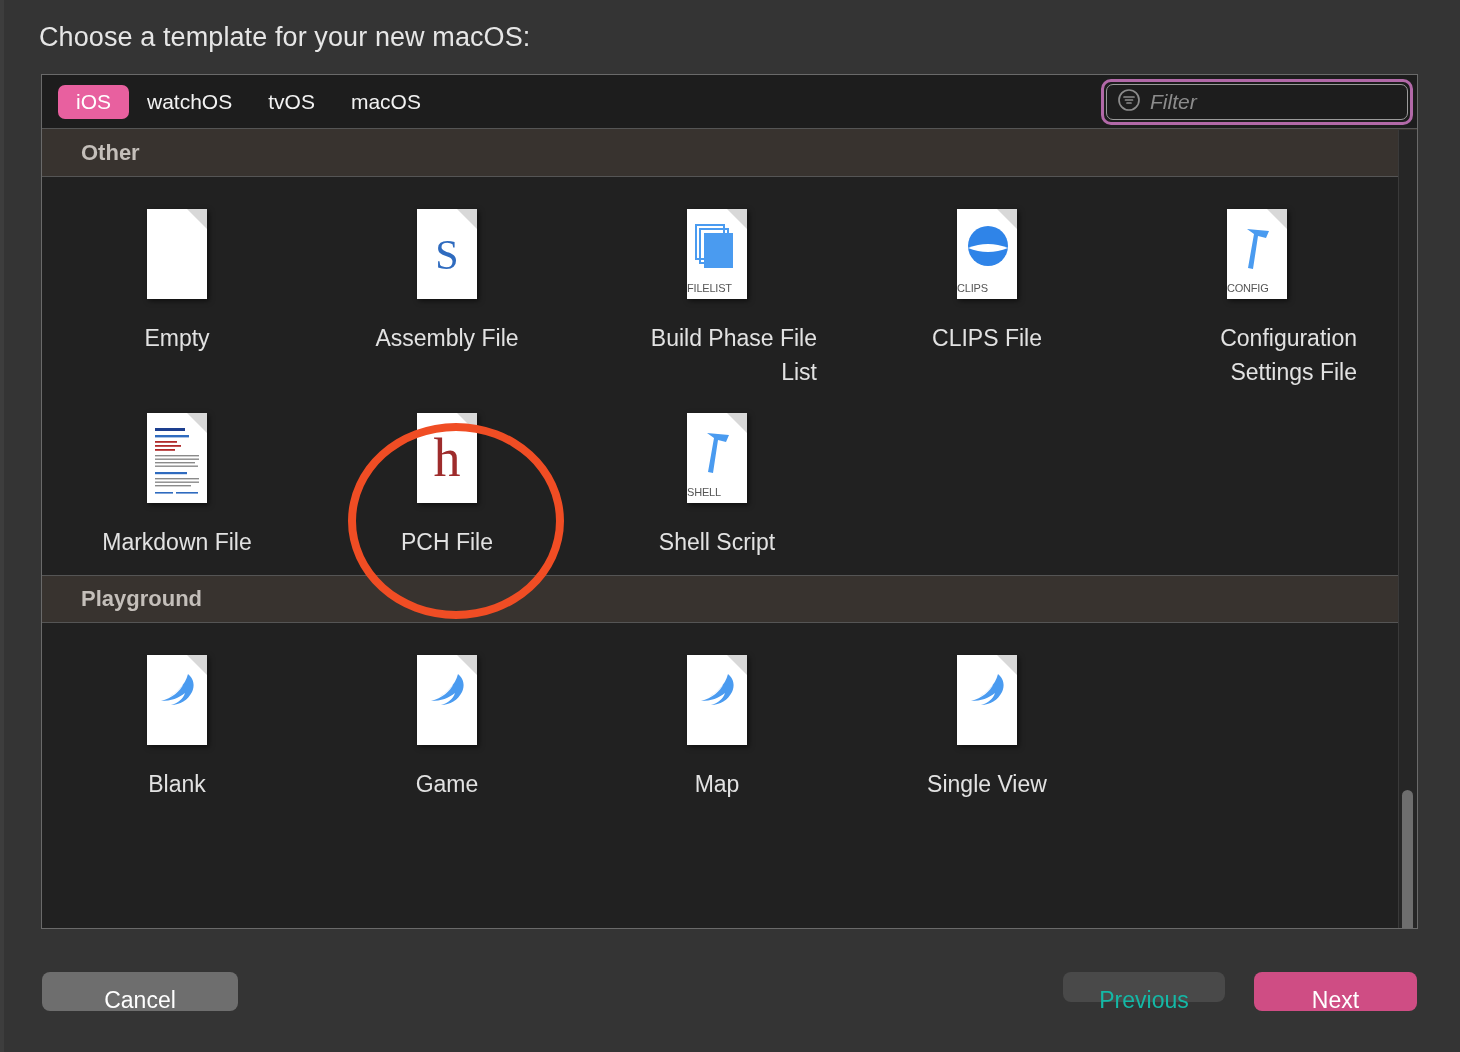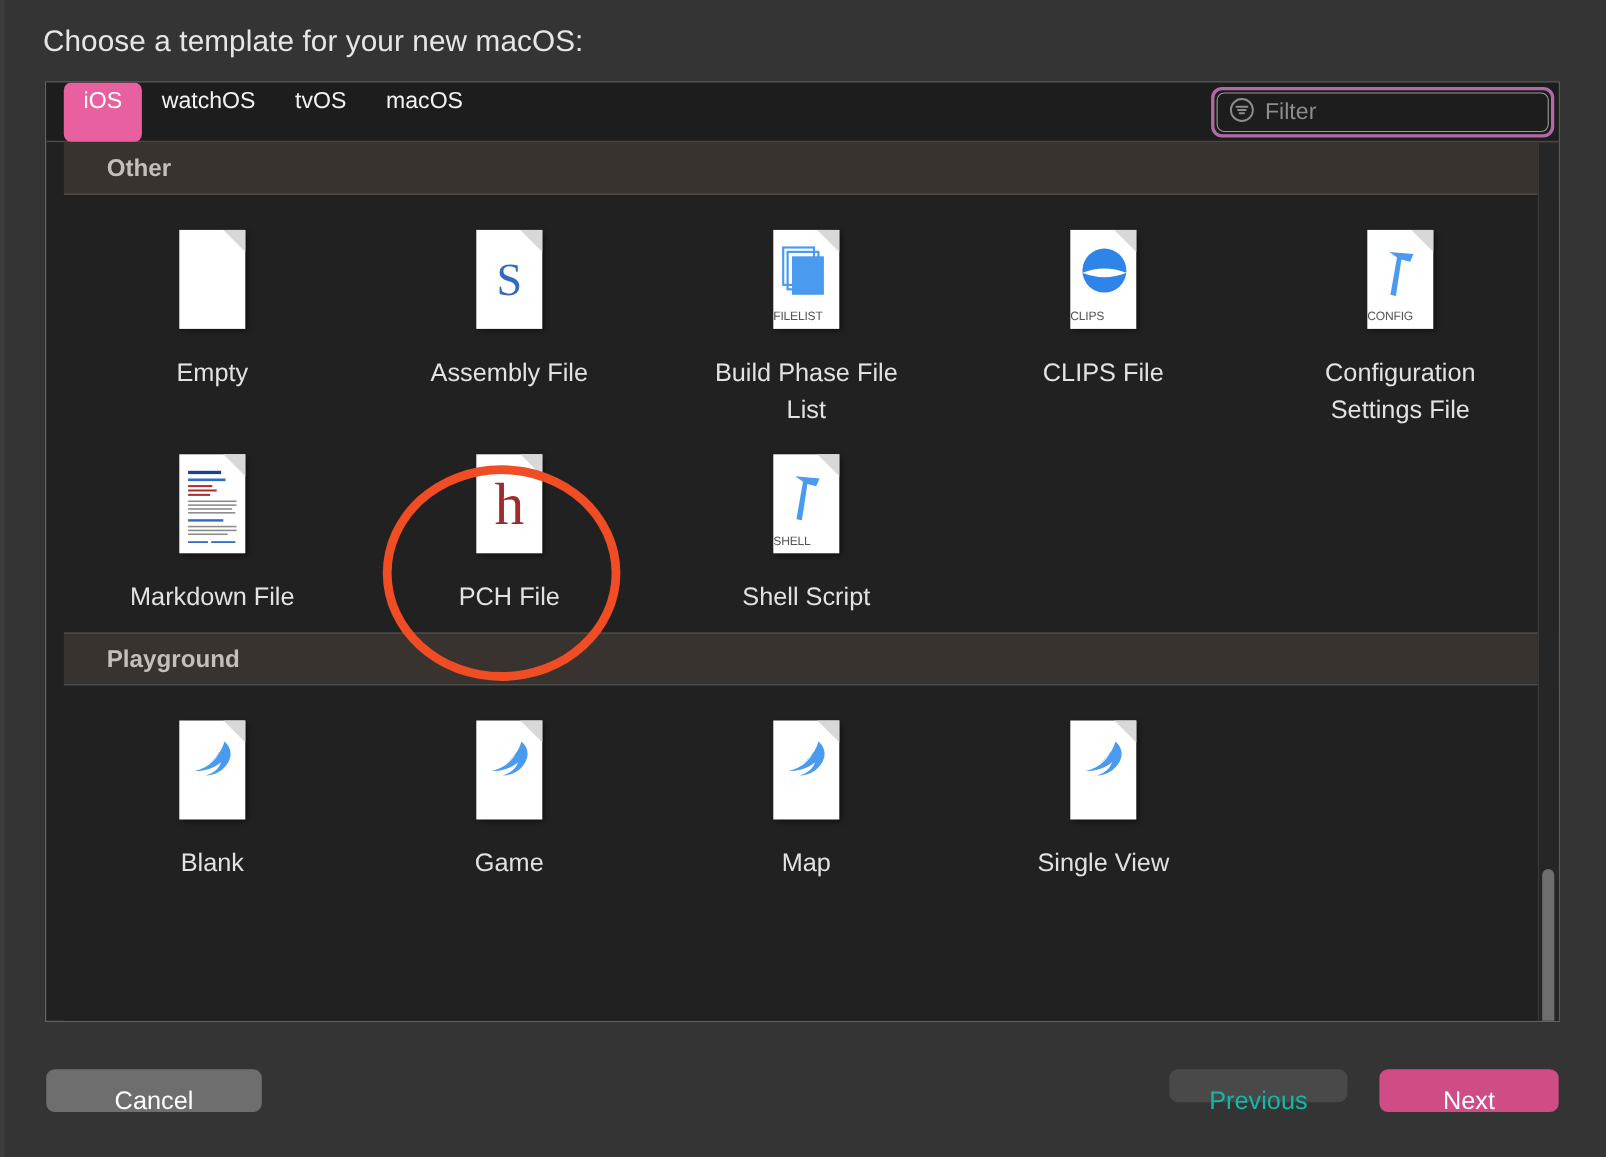--- a/index.html
+++ b/index.html
@@ -46,20 +46,21 @@
     position: relative;
     height: 54px;
     background: #1d1d1d;
     border-bottom: 1px solid #555;
   }
   .platform-tabs {
     position: absolute;
     left: 16px; top: 0;
     height: 54px;
     display: flex;
+    align-items: center;
     gap: 0px;
   }
   .ptab {
     font-size: 21px;
     color: #f2f2f2;
     padding: 5px 18px;
     border-radius: 7px;
     white-space: nowrap;
   }
   .ptab.active {
@@ -77,33 +78,33 @@
   }
   .filter-field {
     width: 100%; height: 100%;
     background: #1d1d1d;
     border: 1px solid #9a9a9a;
     border-radius: 7px;
     display: flex;
     align-items: center;
     padding-left: 10px;
     gap: 9px;
+    font-style: italic;
   }
   .filter-icon { flex: 0 0 auto; display: block; }
   .filter-placeholder {
     font-size: 21px;
     color: #8c8c8c;
   }
 
   
   .scrollbody {
     position: relative;
     height: 800px;
     background: #212121;
-    margin-left: 16px;
   }
 
   .section-header {
     height: 48px;
     background: #38332f;
     border-bottom: 1px solid #555;
     display: flex;
     align-items: center;
     padding-left: 39px;
   }
@@ -127,21 +128,21 @@
     align-items: center;
   }
   .tile .icon-box {
     width: 74px; height: 96px;
     position: relative;
     margin-bottom: 16px;
   }
   .tile .tile-label {
     font-size: 23px;
     color: #e2e2e2;
-    text-align: center;
+    text-align: right;
     line-height: 34px;
     max-width: 200px;
   }
 
   
   .page {
     position: absolute; left: 7px; top: 0;
     width: 60px; height: 90px;
     background: #ffffff;
     box-shadow: 2px 2px 5px rgba(0,0,0,0.55);

